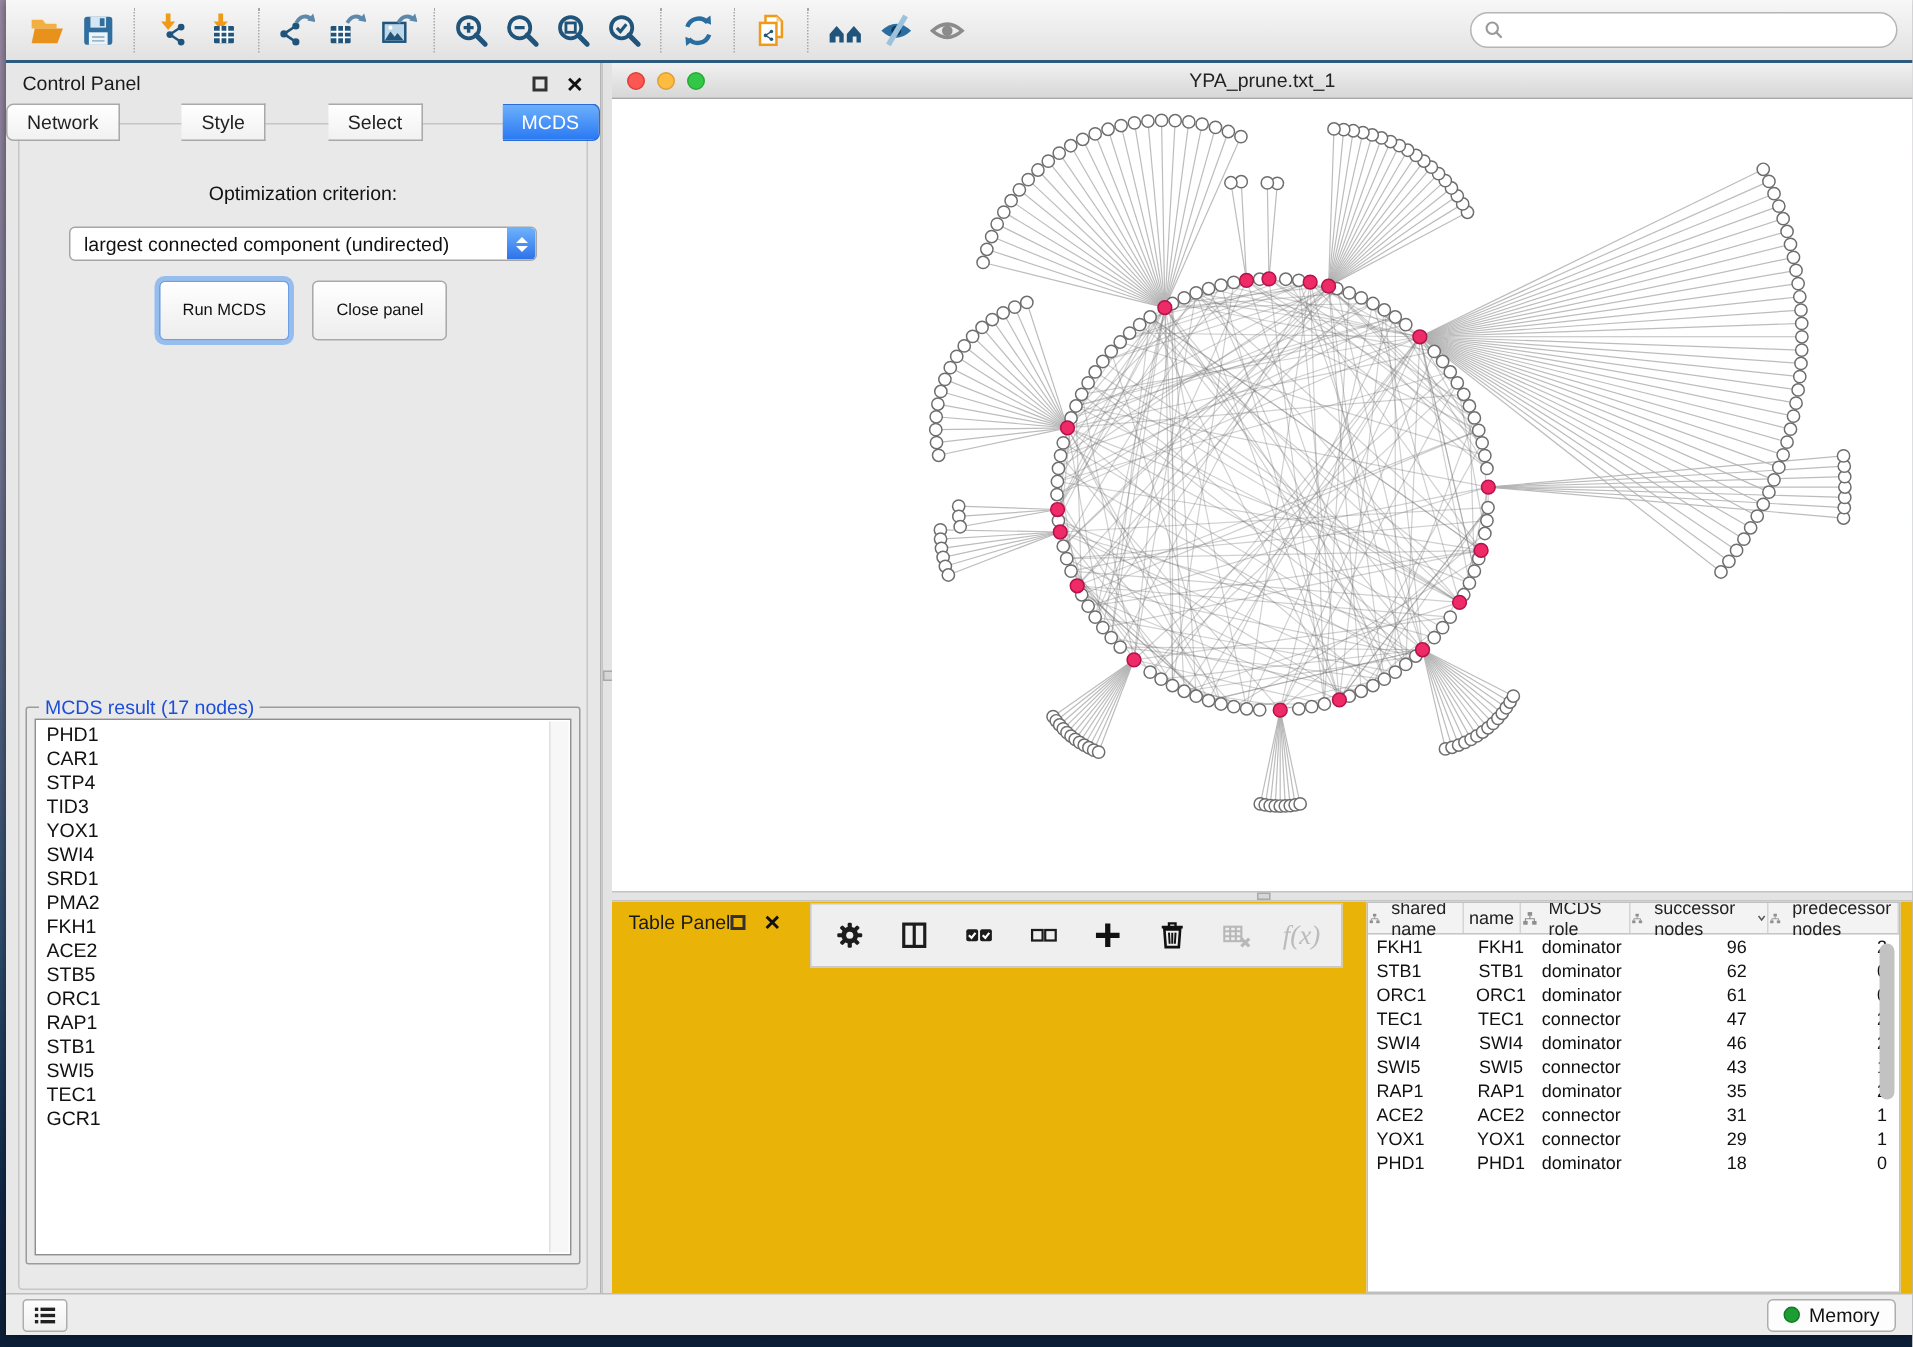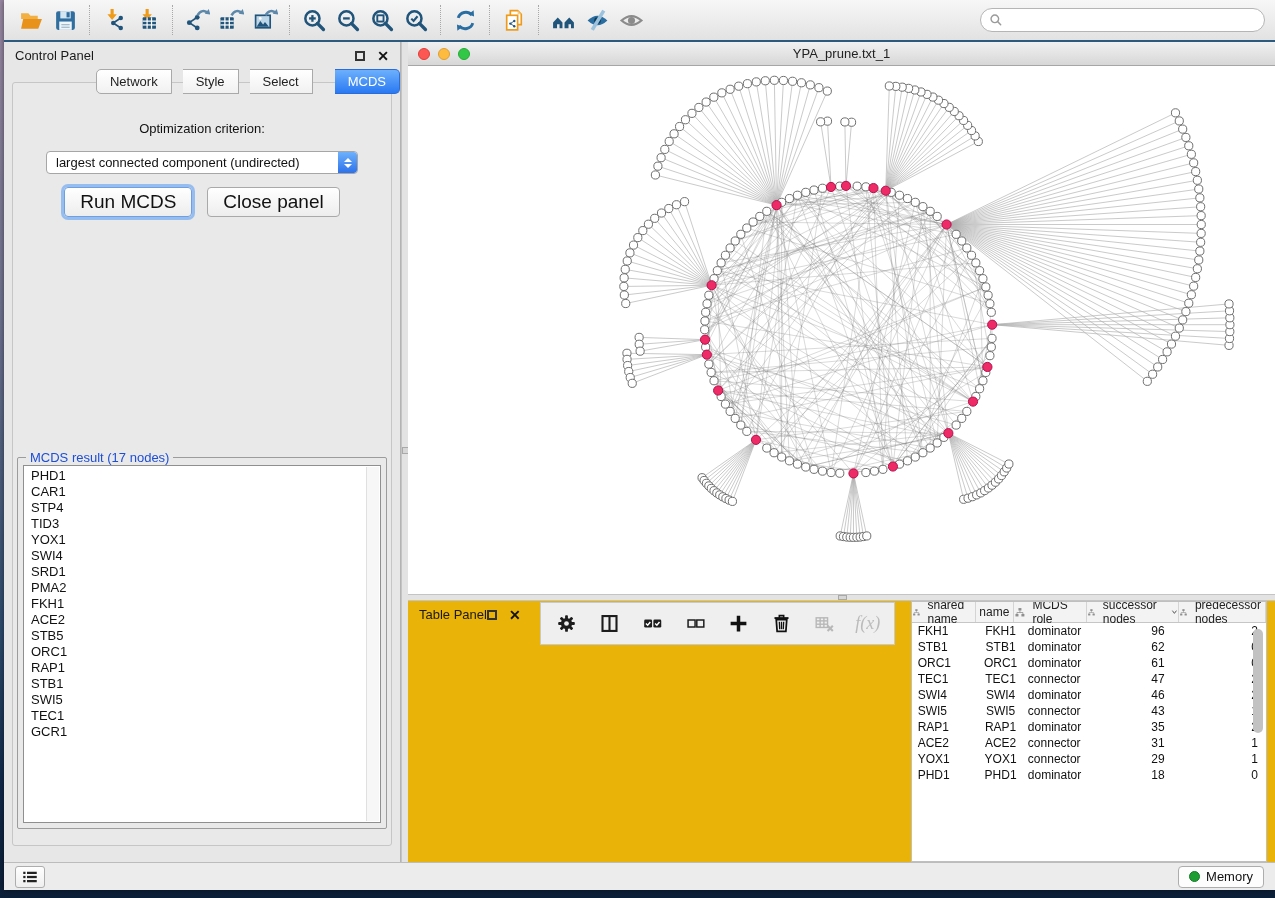--- a/index.html
+++ b/index.html
@@ -27,38 +27,38 @@
   .vsplit .grip { left:0; top:405px; }
   .hsplit { flex:none; height:7px; background:#e3e3e3; border-top:1px solid #c4c4c4; border-bottom:1px solid #c4c4c4; position:relative; }
   .hsplit .grip { left:430px; top:0; height:5px; width:9px; }
 
   
   .control-panel { flex:none; width:397px; display:flex; flex-direction:column; background:#e7e7e7; border-right:1px solid #b3b3b3; }
   .panel-header { flex:none; height:27px; display:flex; align-items:center; padding:0 11px; font-size:13px; color:#1a1a1a; }
   .panel-header .sp { flex:1; }
   .float-box { width:10px; height:10px; border:2px solid #333; margin-right:12px; }
   .close-x { font-size:14px; font-weight:700; color:#111; line-height:1; }
-  .tabs-row { position:relative; z-index:2; display:flex; justify-content:flex-end;gap:11px; }
+  .tabs-row { position:relative; z-index:2; display:flex; justify-content:space-between;gap:11px; }
   .seg { font-size:13px; padding:4px 13px; background:linear-gradient(#ffffff,#f1f1f1); border:1px solid #a9a9a9; border-left:none; color:#222; }
   .seg:first-child { border-left:1px solid #a9a9a9; border-radius:5px 0 0 5px; }
   .seg:last-child { border-radius:0 5px 5px 0; }
   .seg.sel { background:linear-gradient(#6cb0fc,#2a79f2); color:#fff; border-color:#2a6cd8;margin-left:11px; }
-  .tab-content { flex:1; margin:-12px 8px 16px; border:1px solid #c6c6c6; border-radius:3px; background:#e9e9e9;
+  .tab-content { flex:1; margin:-12px 8px 2px; border:1px solid #c6c6c6; border-radius:3px; background:#e9e9e9;
     padding-top:24px; display:flex; flex-direction:column; align-items:center; min-height:0; }
   .opt-label { font-size:13px; color:#111; margin-top:14px; }
   .combo { margin-top:15px; width:312px; height:23px; background:#fff; border:1px solid #a6a6a6; border-radius:4px;
     display:flex; align-items:center; overflow:hidden; }
   .combo .val { flex:1; font-size:13px; padding:0 9px; color:#111; white-space:nowrap; }
   .combo .step { flex:none; width:19px; height:100%; background:linear-gradient(#6db1fc,#2d72ea);
     display:flex; flex-direction:column; align-items:center; justify-content:center; gap:2px; border-radius:0 3px 3px 0; }
   .combo .step i { width:0; height:0; border-left:4px solid transparent; border-right:4px solid transparent; }
   .combo .step i.up { border-bottom:4px solid #fff; }
   .combo .step i.dn { border-top:4px solid #fff; }
   .btn-row { margin-top:13px; display:flex; gap:15px; }
-  .pbtn { font-size:19px; color:#111; padding:3px 15px; background:linear-gradient(#ffffff,#ededed);
+  .pbtn { font-size:11px; color:#111; padding:13px 15px; background:linear-gradient(#ffffff,#ededed);
     border:1px solid #a9a9a9; border-radius:4px; }
   .pbtn.focused { box-shadow:0 0 0 3px rgba(95,160,245,.6); border-color:#6f9fe0; }
   .result-group { margin-top:auto; margin-bottom:16px; width:370px; height:372px; border:1px solid #9c9c9c;
     border-radius:2px; position:relative; background:#e9e9e9; }
   .result-legend { position:absolute; top:-8px; left:8px; background:#e9e9e9; padding:0 4px; font-size:13px; color:#1d4ed8; }
   .listbox { position:absolute; inset:7px 5px 5px 5px; background:#fff; border:1px solid #8f8f8f; overflow:hidden; }
   .listbox .items { position:absolute; inset:2px 15px 2px 7px; font-size:13px; line-height:16px; color:#111; }
   .listbox .vtrack { position:absolute; top:1px; right:1px; bottom:1px; width:13px; background:#f7f7f7; border-left:1px solid #e0e0e0; }
 
   

